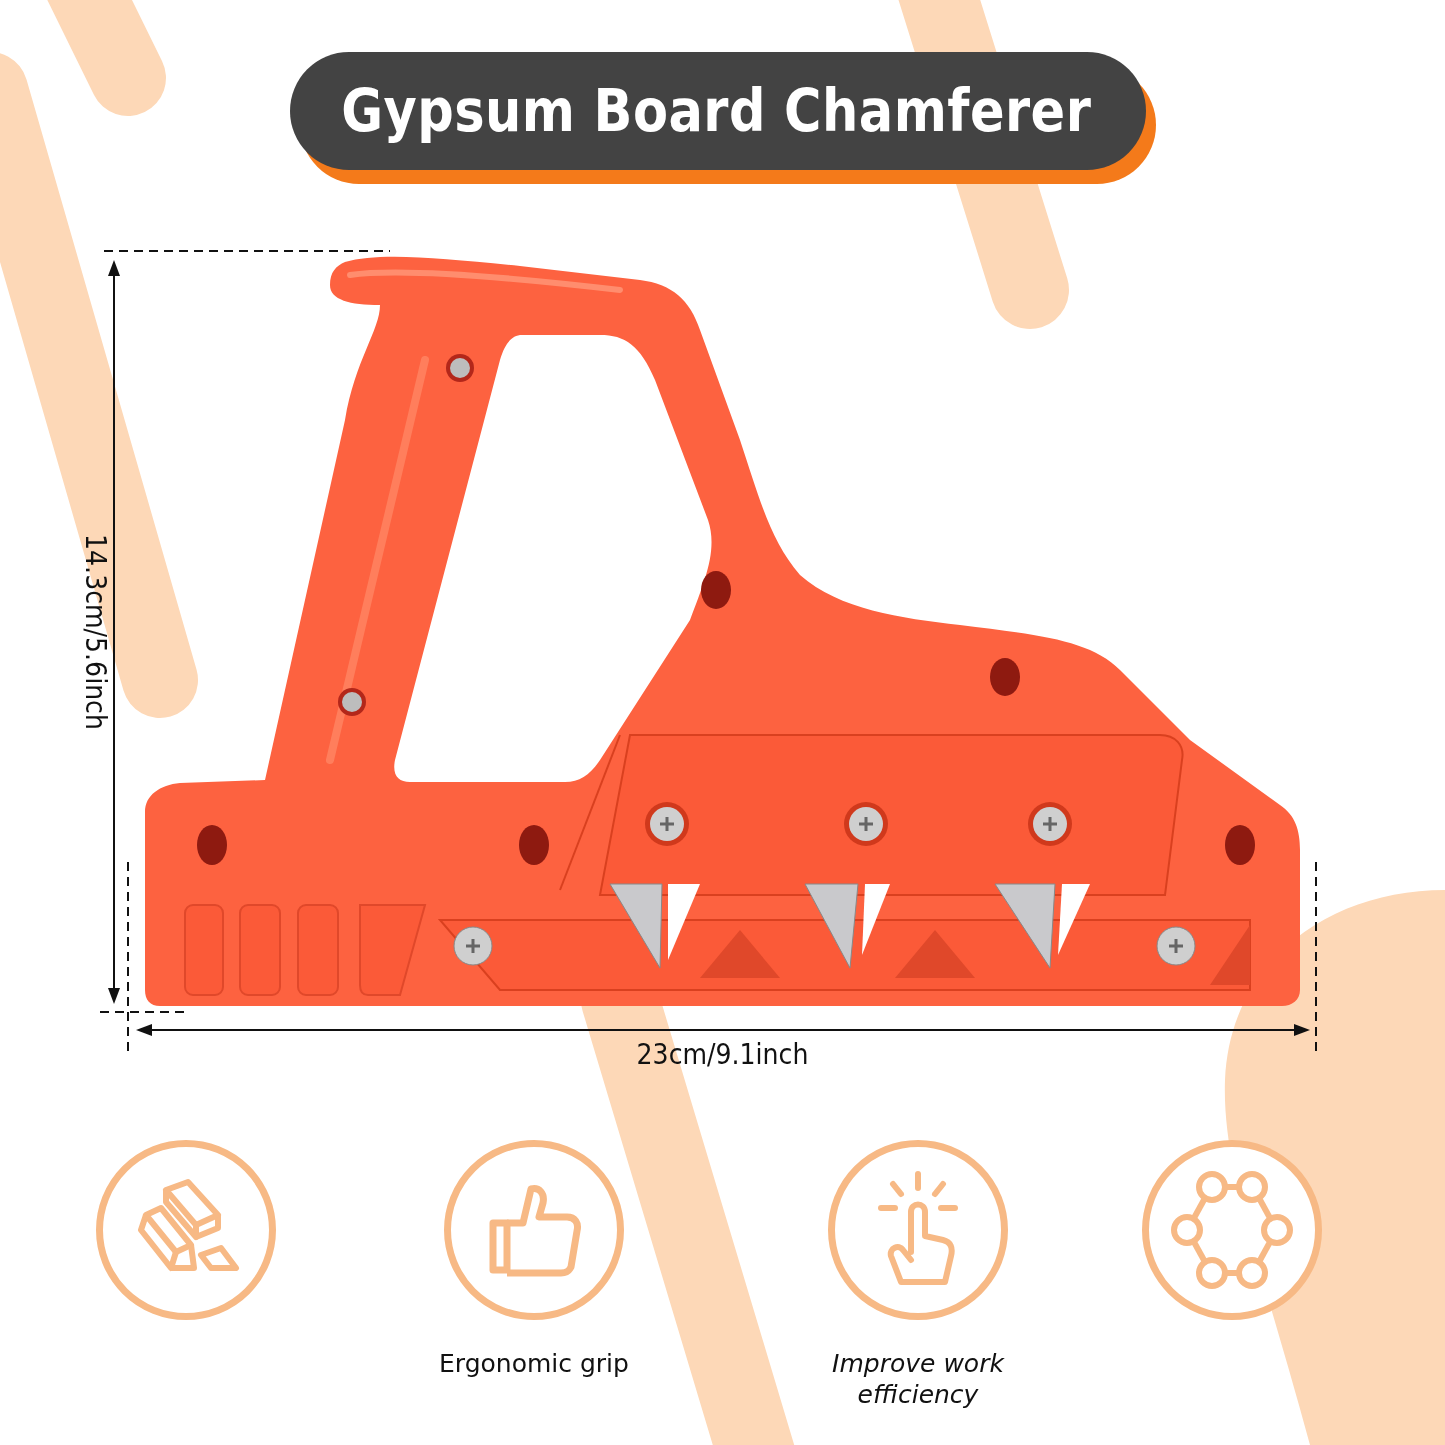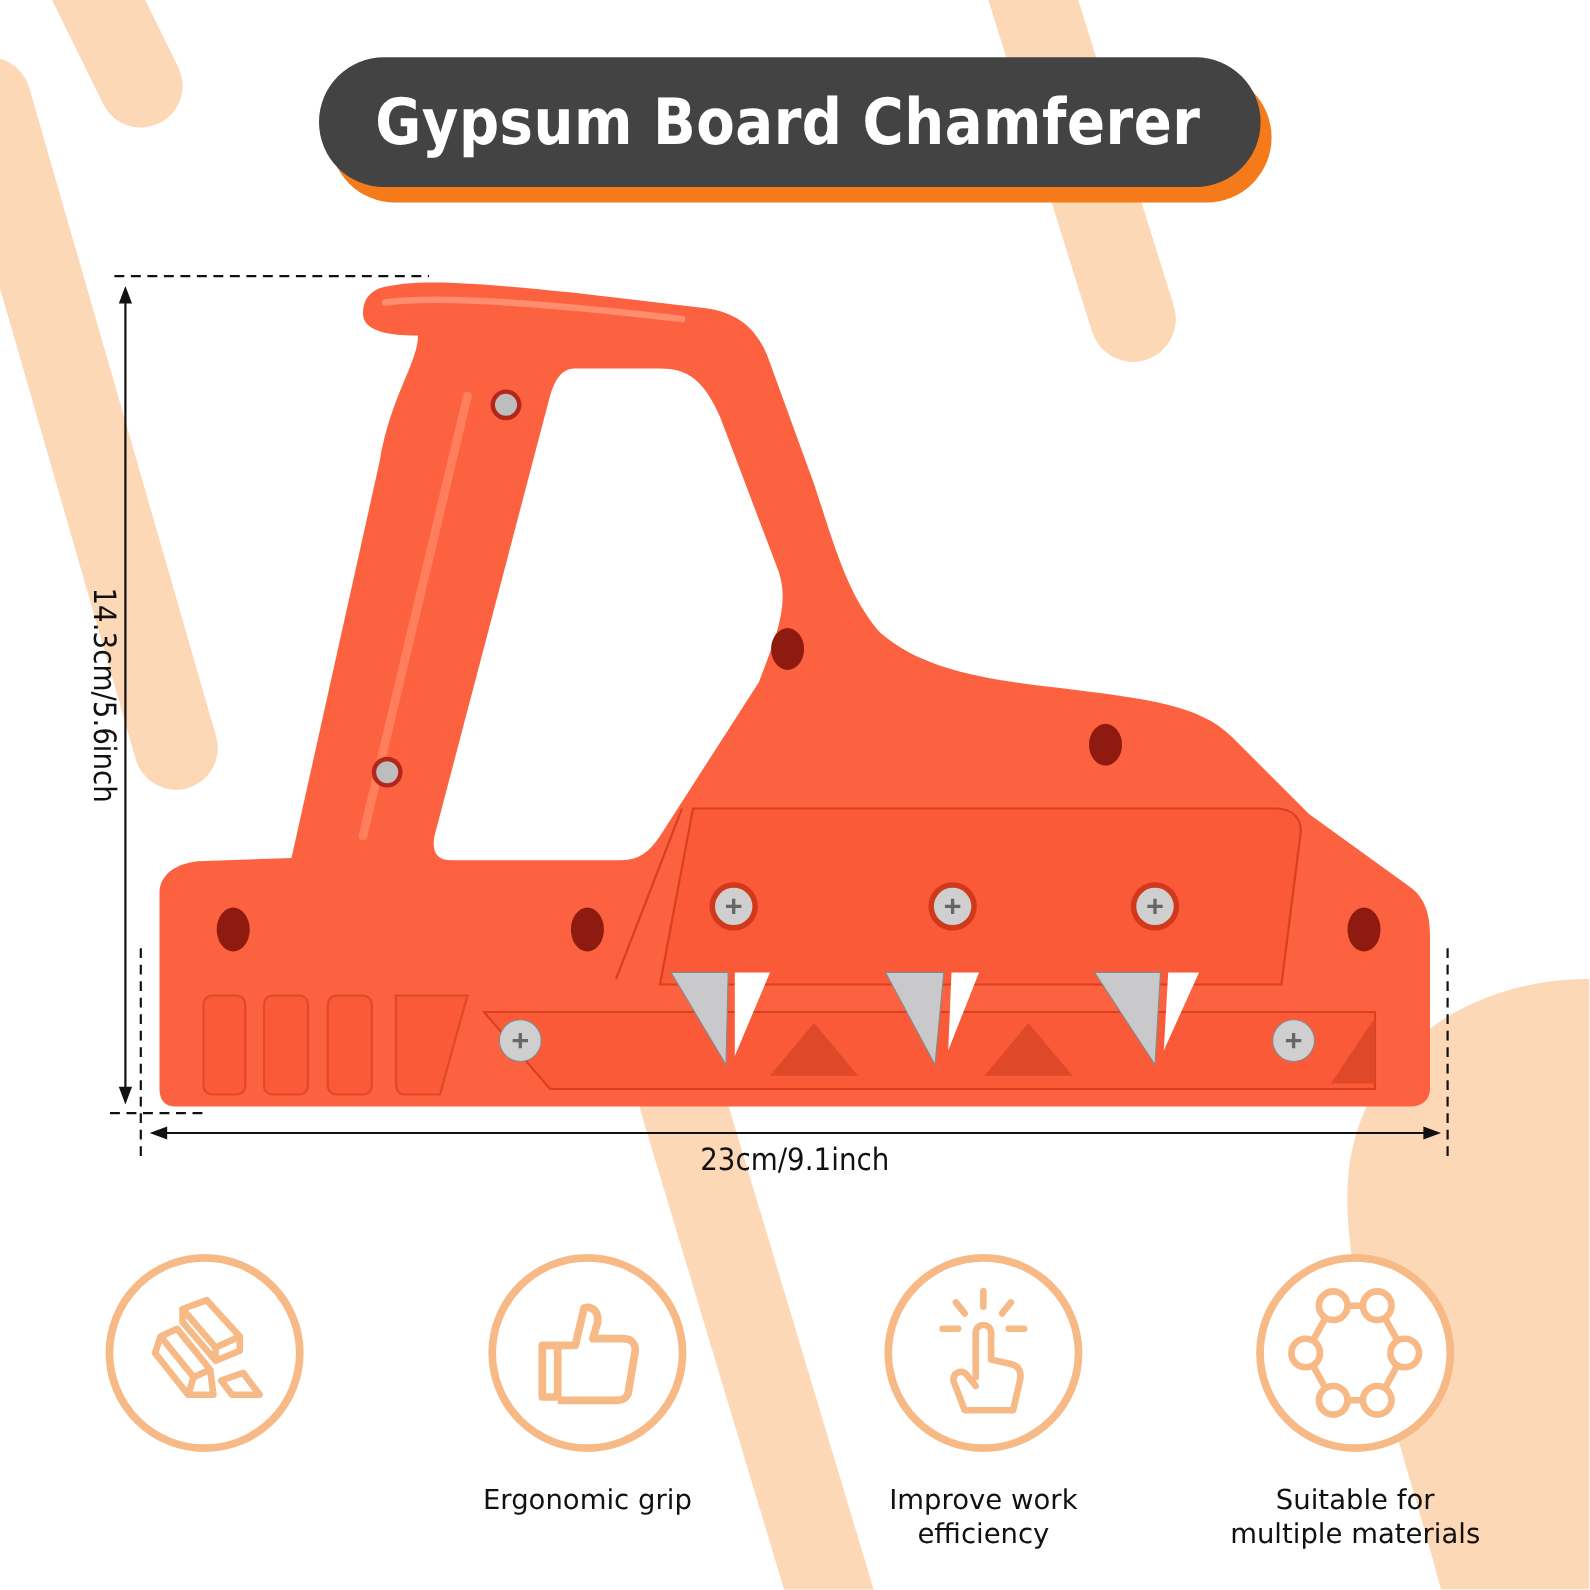--- a/index.html
+++ b/index.html
@@ -193,21 +193,21 @@
   <div class="feature single" style="left:384px;">
     <div class="icon-circle">
       <svg width="110" height="110" viewBox="0 0 110 110" fill="none" stroke="#f7b985" stroke-width="7" stroke-linejoin="round">
         <path d="M14 48 L28 48 L28 95 L14 95 Z"></path>
         <path d="M28 48 L44 48 L52 14 C60 12 66 18 64 28 L60 42 L88 42 C96 42 100 48 98 56 L92 92 C90 96 88 98 82 98 L28 98"></path>
       </svg>
     </div>
     <div class="label single">Ergonomic grip</div>
   </div>
 
-  <div class="feature" style="left:744px;">
+  <div class="feature" style="left:768px;font-style:italic;">
     <div class="icon-circle">
       <svg width="110" height="120" viewBox="0 0 110 120" fill="none" stroke="#f7b985" stroke-width="6" stroke-linecap="round" stroke-linejoin="round">
         <line x1="55" y1="4" x2="55" y2="18"></line>
         <line x1="30" y1="14" x2="38" y2="24"></line>
         <line x1="80" y1="14" x2="72" y2="24"></line>
         <line x1="18" y1="38" x2="32" y2="38"></line>
         <line x1="78" y1="38" x2="92" y2="38"></line>
         <path d="M48 82 L48 42 C48 32 62 32 62 42 L62 66 L80 70 C88 72 90 78 88 86 L82 112 L38 112 L28 86 C26 78 36 74 40 80 L48 90"></path>
       </svg>
     </div>
@@ -225,16 +225,14 @@
         <circle cx="45" cy="108" r="13"></circle>
         <circle cx="85" cy="108" r="13"></circle>
         <line x1="58" y1="22" x2="72" y2="22"></line>
         <line x1="58" y1="108" x2="72" y2="108"></line>
         <line x1="38" y1="33" x2="27" y2="53"></line>
         <line x1="92" y1="33" x2="103" y2="53"></line>
         <line x1="27" y1="77" x2="38" y2="97"></line>
         <line x1="103" y1="77" x2="92" y2="97"></line>
       </svg>
     </div>
-    <div class="label">Suitable for
-multiple materials</div>
   </div>
 </div>
 
 </body></html>

